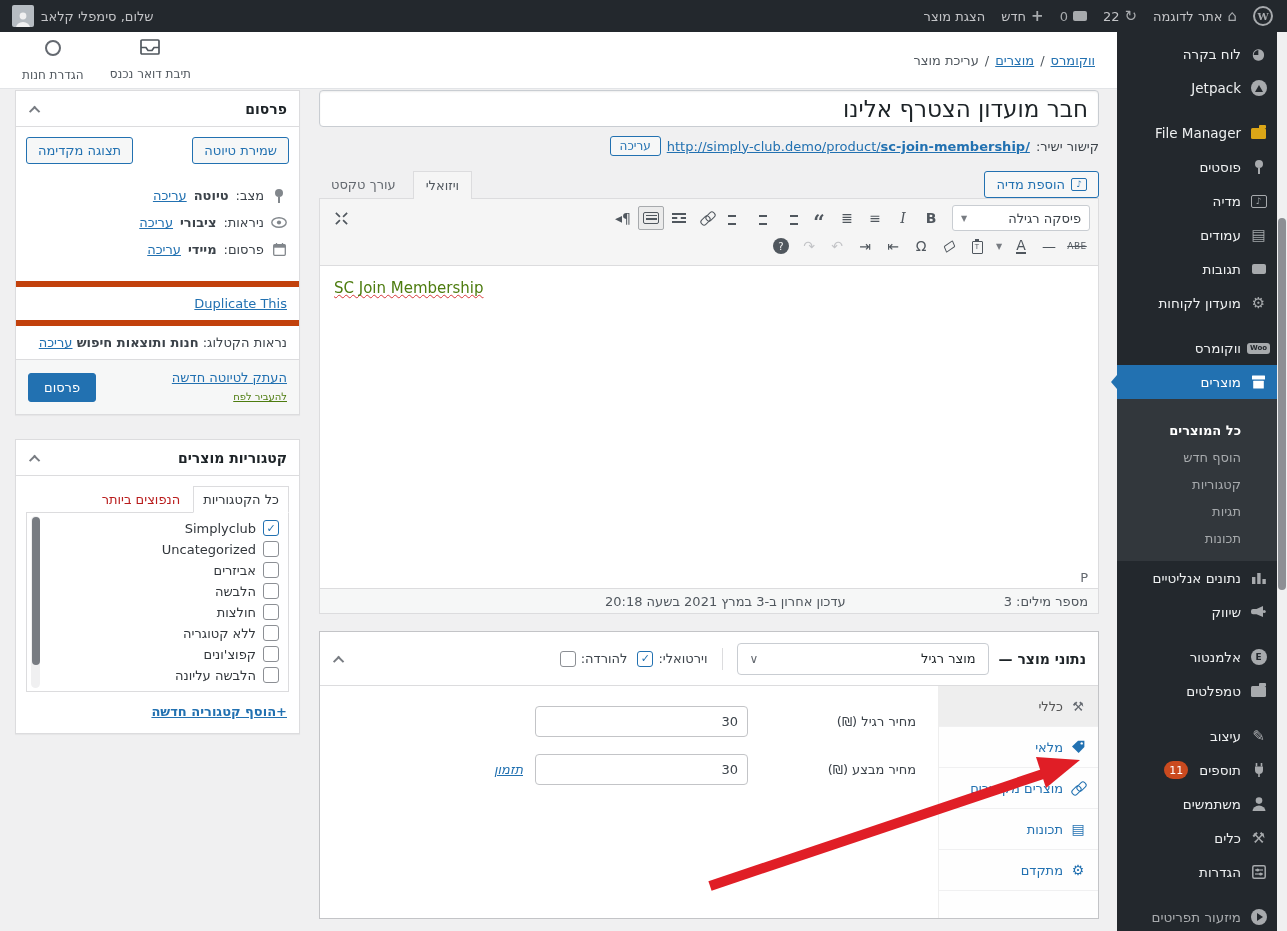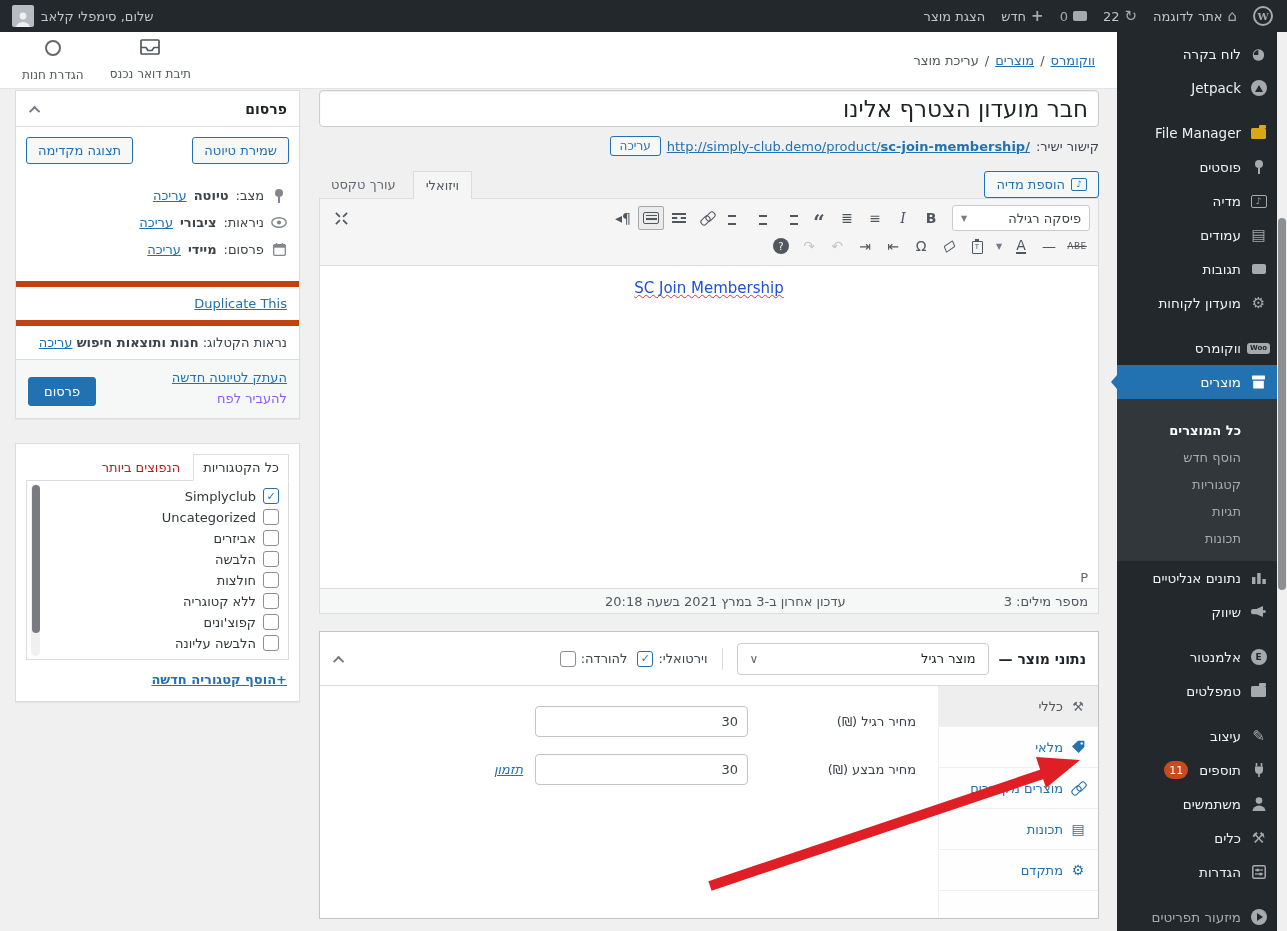--- a/index.html
+++ b/index.html
@@ -93,21 +93,21 @@
   .ico-link::before, .ico-link::after { content:""; position:absolute; width:9px; height:5px; border:1.6px solid currentColor; border-radius:3px; transform:rotate(-45deg); }
   .ico-link::before { left:0; top:6px; } .ico-link::after { left:5px; top:2px; }
   .ico-more { width:14px; height:10px; border-top:2.5px solid currentColor; border-bottom:2.5px solid currentColor; position:relative; display:inline-block; }
   .ico-more::after { content:""; position:absolute; top:2px; left:0; right:0; border-top:2px dashed currentColor; }
   .ico-sink { width:16px; height:12px; border:1.5px solid currentColor; border-radius:2px; padding:1.5px; display:inline-block; }
   .ico-sink::after { content:""; display:block; height:100%; background:repeating-linear-gradient(to bottom,currentColor 0 1.5px,transparent 1.5px 3.5px); }
   .ico-eraser { width:11px; height:7px; border:1.5px solid currentColor; border-radius:1px; transform:rotate(-35deg) skewX(-12deg); display:inline-block; }
   .ico-clip { width:11px; height:13px; border:1.5px solid currentColor; border-radius:1px; position:relative; display:inline-flex; align-items:center; justify-content:center; font-size:7px; margin-top:2px; }
   .ico-clip::before { content:""; position:absolute; top:-3px; left:2.5px; width:4px; height:3px; background:currentColor; }
 
-  .editor-content { height:300px; padding:13px 14px; font-size:15px; color:#1d4ed8; text-align:center; }
+  .editor-content { height:300px; padding:13px 14px; font-size:15px; color:#4d7c0f; text-align:left; }
   .misspell { text-decoration:underline wavy #d63638 1px; text-decoration-skip-ink:none; }
   .path-bar { height:22px; display:flex; align-items:center; padding:0 10px; font-size:13px; color:#646970; }
   .status-bar { height:25px; background:#f6f7f7; border-top:1px solid #dcdcde; display:flex; align-items:center; justify-content:space-between; padding:0 10px; font-size:13px; color:#50575e; }
 
   
   .postbox { margin-top:17px; background:#fff; border:1px solid #c3c4c7; }
   .pd-head { min-height:54px; display:flex; align-items:center; gap:10px; padding:0 12px; border-bottom:1px solid #dcdcde; }
   .pd-title { font-size:14px; font-weight:bold; color:#1d2327; }
   .pd-select { width:252px; height:32px; border:1px solid #c9cdd2; border-radius:4px; background:#fff; display:flex; align-items:center; padding:0 12px; font-size:13px; color:#1d2327; cursor:pointer; }
   .pd-select .sel-chev { margin-right:auto; color:#646970; font-size:12px; }
@@ -136,21 +136,21 @@
   .panel-head b { font-size:14px; color:#1d2327; }
   .panel-collapse { margin-right:auto; padding:4px; }
   .pub-buttons { padding:10px; display:flex; justify-content:space-between; }
   .pub-rows { padding:2px 12px 12px; }
   .pub-row { display:flex; align-items:center; gap:7px; margin-top:12px; font-size:13px; color:#3c434a; }
   .pub-row .pic { width:16px; color:#82878c; display:flex; justify-content:center; }
   .editlink { color:#2271b1; text-decoration:underline; cursor:pointer; }
   .pub-sec { border-top:6px solid #c2410c; padding:9px 12px; font-size:13px; color:#3c434a; }
   .pub-footer { border-top:1px solid #dcdcde; background:#f6f7f7; padding:10px 12px 12px; display:flex; justify-content:space-between; align-items:flex-end; }
   .pub-footer .flinks { display:flex; flex-direction:column; gap:6px; align-items:flex-start; text-align:right; font-size:13px; }
-  .trashlink { color:#8b5cf6; cursor:pointer; font-size:13px; }
+  .trashlink { color:#4d7c0f; text-decoration:underline; cursor:pointer; font-size:10px; }
 
   .cat-tabs { margin:10px 10px 0; display:flex; align-items:flex-end; gap:4px; font-size:13px; position:relative; z-index:2; }
   .ctab { padding:5px 9px; cursor:pointer; }
   .ctab.active { background:#fff; border:1px solid #dcdcde; border-bottom:1px solid #fff; margin-bottom:-1px; color:#32373c; }
   .ctab.link { color:#b91c1c; }
   .cat-list { margin:0 10px 10px; border:1px solid #dcdcde; background:#fff; height:180px; position:relative; padding:7px 9px 7px 26px; overflow:hidden; }
   .cat-item { display:flex; align-items:center; gap:7px; margin-bottom:5px; font-size:13px; color:#32373c; }
   .cat-scroll { position:absolute; left:4px; top:3px; bottom:3px; width:9px; background:#f0f0f1; border-radius:5px; }
   .cat-thumb { position:absolute; top:1px; left:0.5px; width:8px; height:148px; background:#787c82; border-radius:5px; }
   .addcat { display:block; padding:2px 12px 14px; font-size:13px; font-weight:bold; color:#2271b1; text-decoration:underline; cursor:pointer; }
@@ -665,20 +665,24 @@
         <div class="pub-footer">
           <span class="flinks">
             <a class="editlink">העתק לטיוטה חדשה</a>
             <a class="trashlink">להעביר לפח</a>
           </span>
           <button class="btn-primary">פרסום</button>
         </div>
       </div>
 
       <div class="panel">
+        <div class="panel-head">
+          <b>קטגוריות מוצרים</b>
+          <span class="panel-collapse"><span class="chev-up"></span></span>
+        </div>
         <div class="cat-tabs">
           <span class="ctab active">כל הקטגוריות</span>
           <span class="ctab link">הנפוצים ביותר</span>
         </div>
         <div class="cat-list">
           <div class="cat-item">
               <span class="cb checked">
                 <span>✓</span>
               </span>
               <span>Simplyclub</span>

